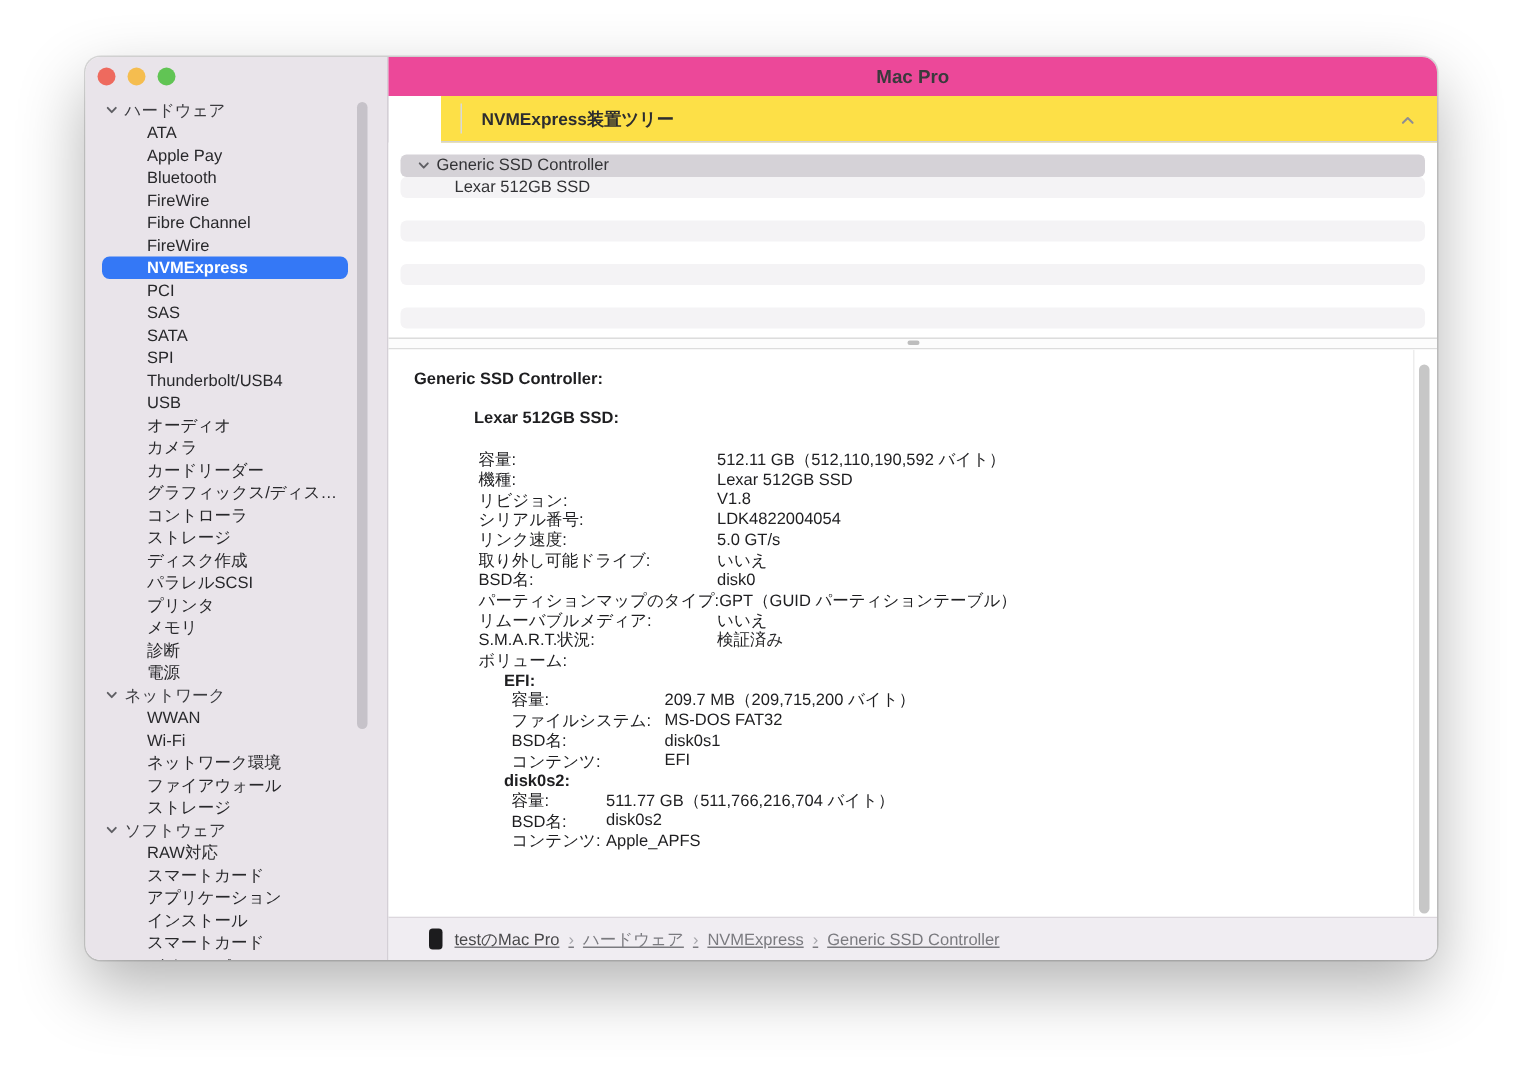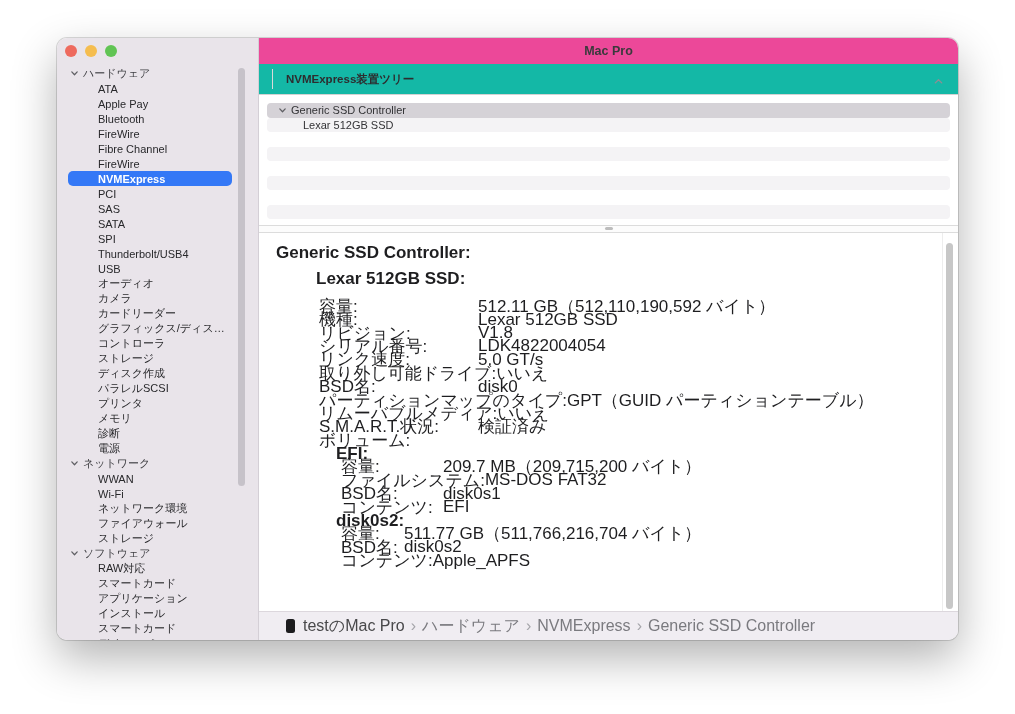--- a/index.html
+++ b/index.html
@@ -19,52 +19,52 @@
   .sb-group{padding-left:2px;color:#3c3c40;}
   .sb-group .chev{display:inline-flex;width:9px;margin-right:4px;flex:none;}
   .sb-child{padding-left:30px;}
   .sb-selected{background:#3478f6;color:#ffffff;font-weight:bold;}
   .sb-scrollbar{position:absolute;left:181px;top:30px;width:7px;height:418px;border-radius:4px;
     background:#c6c2c9;}
   
   .main{position:relative;flex:1;display:flex;flex-direction:column;min-width:0;}
   .titlebar{height:26px;flex:none;background:#ec4899;display:flex;align-items:center;justify-content:center;}
   .titlebar span{font-size:12.5px;font-weight:bold;color:#3a3a3c;}
-  .treeheader{height:30px;flex:none;background:#14b8a6;border-bottom:1px solid #d2d2d2;
-    position:relative;display:flex;align-items:center;}
+  .treeheader{height:30px;flex:none;background:#fde047;border-bottom:1px solid #d2d2d2;
+    position:relative;display:flex;align-items:center;margin-left:35px;}
   .treeheader .tick{position:absolute;left:13px;top:5px;width:1px;height:20px;background:#d9d9d9;}
   .th-label{margin-left:27px;font-size:11.5px;font-weight:bold;color:#2d2d2f;}
   .collapse{position:absolute;right:14px;top:9px;width:11px;height:11px;color:#8e8e93;}
   .tree{height:122px;flex:none;background:#fff;overflow:hidden;padding-top:8px;}
   .tree-row{height:14.5px;margin:0 8px;border-radius:4px;display:flex;align-items:center;
     font-size:11px;color:#333336;white-space:nowrap;}
   .tree-row.stripe{background:#f4f3f5;}
   .tree-row.selected{background:#d5d2d7;}
   .tree-row .chev{display:inline-flex;width:9px;margin-left:11px;margin-right:4px;flex:none;}
   .tree-row.child{padding-left:36px;}
   .splitter{height:6px;flex:none;background:#fcfcfc;border-top:1px solid #dcdcdc;
     border-bottom:1px solid #dcdcdc;position:relative;}
   .grip{position:absolute;left:50%;top:1px;transform:translateX(-50%);width:8px;height:3px;
     border-radius:2px;background:#bdbdbd;}
   
   .detail{flex:1;position:relative;background:#fff;overflow:hidden;}
   .detail-content{padding:13px 30px 0 17px;}
-  .dl{height:13.4px;display:flex;align-items:center;font-size:17px;color:#1e1e20;white-space:nowrap;}
+  .dl{height:13.4px;display:flex;align-items:center;font-size:11px;color:#1e1e20;white-space:nowrap;}
   .dl span{display:inline-block;}
   .lv-h0{font-weight:bold;}
   .lv-h1{font-weight:bold;}.lv-h1 .lab{margin-left:40px;}
   .lv-main .lab{margin-left:43px;min-width:159px;}
   .lv-subh{font-weight:bold;}.lv-subh .lab{margin-left:60px;}
   .lv-efi .lab{margin-left:65px;min-width:102px;}
   .lv-d2 .lab{margin-left:65px;min-width:63px;}
   .d-track{position:absolute;right:0;top:0;bottom:0;width:15px;border-left:1px solid #ededed;background:#fff;}
   .d-thumb{position:absolute;left:3px;top:10px;width:7px;height:366px;border-radius:4px;background:#c7c7c7;}
   
   .breadcrumb{height:28px;flex:none;background:#f0edf2;border-top:1px solid #dcd7dd;
-    display:flex;align-items:center;padding-left:27px;font-size:16px;color:#7a7a7f;}
+    display:flex;align-items:center;padding-left:27px;font-size:11px;color:#7a7a7f;text-decoration:underline;}
   .mp-icon{width:9px;height:14px;border-radius:2.5px;background:#1c1c1e;margin-right:8px;flex:none;}
   .crumb-first{color:#48484a;}
   .crumb-sep{margin:0 6px;color:#a5a5aa;}
 </style>
 </head>
 <body>
 
 <div class="canvas">
   <div class="window">
 

